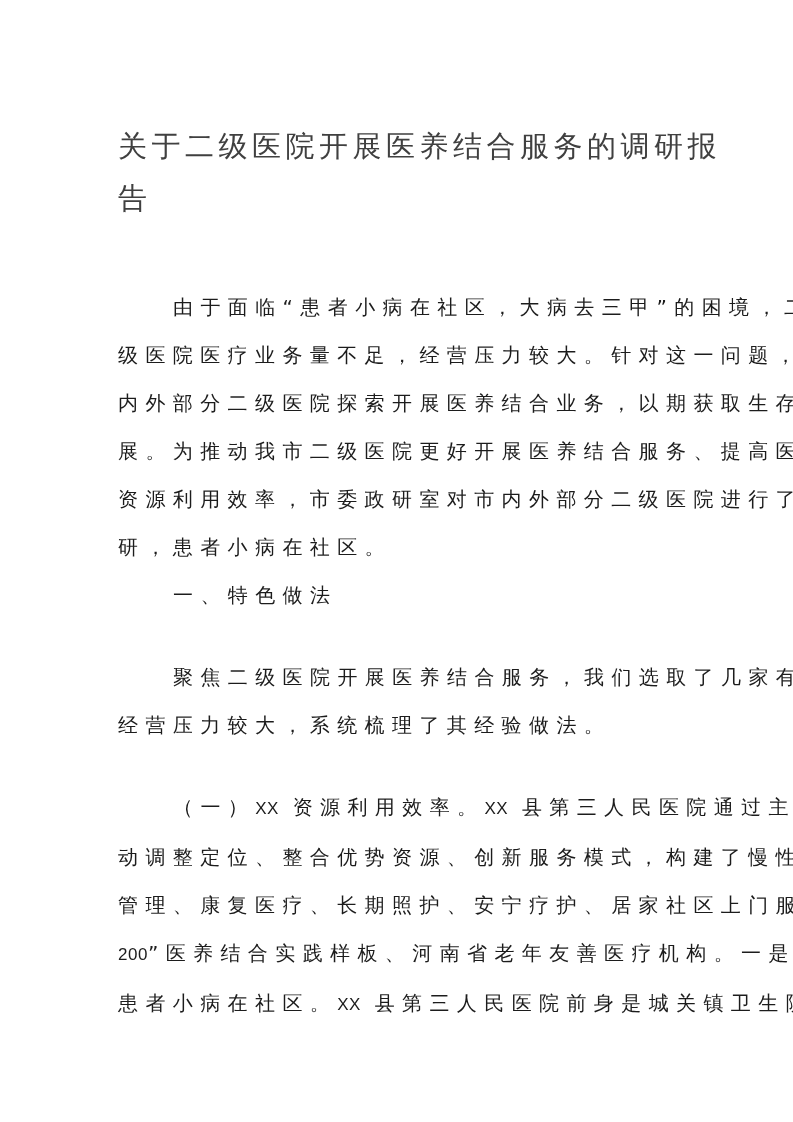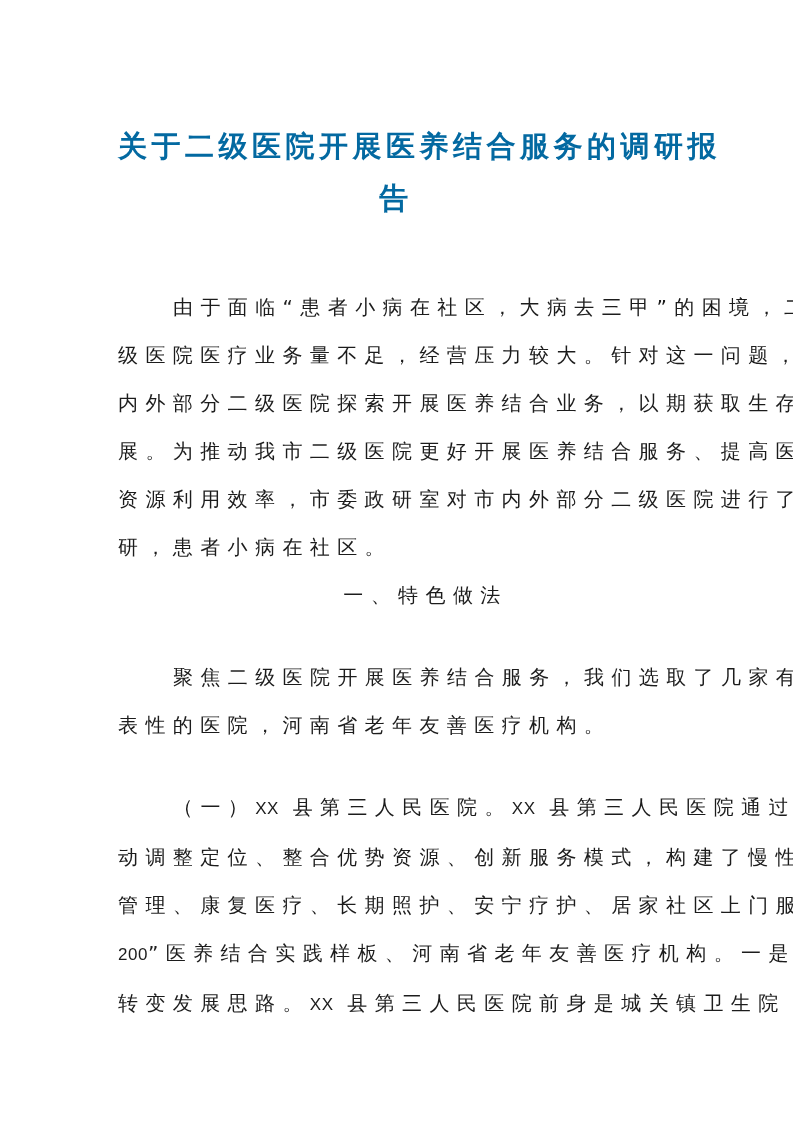--- a/index.html
+++ b/index.html
@@ -4,22 +4,22 @@
   <style>
     html, body { margin: 0; padding: 0; background: #ffffff; }
     body { width: 793px; height: 1122px; position: relative; overflow: hidden; }
     .page {
       position: absolute; left: 0; top: 0; width: 793px; height: 1122px;
       background: #ffffff; color: #1a1a1a;
       font-family: "DejaVu Sans", sans-serif;
     }
     .title {
       position: absolute; left: 118px; width: 556px;
-      text-align: center; font-size: 29px; letter-spacing: 4.5px;
-      line-height: 52px; top: 120px; margin: 0; font-weight: bold; color: #0369a1;
+      text-align: left; font-size: 29px; letter-spacing: 4.5px;
+      line-height: 52px; top: 120px; margin: 0; font-weight: normal; color: #404040;
     }
     .body-block {
       position: absolute; left: 118px; width: 560px;
       font-size: 20px; letter-spacing: 7.4px; line-height: 48px; color: #1c1c1c;
     }
     .latin { font-family: "Liberation Sans", sans-serif; letter-spacing: 0.5px; font-size: 17px; }
     .line { display: block; white-space: nowrap; }
     .indent { padding-left: 55px; }
   </style>
 </head>
@@ -34,36 +34,36 @@
 
   <div class="body-block" style="top:283px;">
     <span class="line indent">由于面临“患者小病在社区，大病去三甲”的困境，二</span>
     <span class="line">级医院医疗业务量不足，经营压力较大。针对这一问题，市</span>
     <span class="line">内外部分二级医院探索开展医养结合业务，以期获取生存发</span>
     <span class="line">展。为推动我市二级医院更好开展医养结合服务、提高医疗</span>
     <span class="line">资源利用效率，市委政研室对市内外部分二级医院进行了调</span>
     <span class="line">研，患者小病在社区。</span>
   </div>
 
-  <div class="body-block" style="top:571px;text-align:center;">
+  <div class="body-block" style="top:571px;">
     <span class="line indent">一、特色做法</span>
   </div>
 
   <div class="body-block" style="top:653px;">
     <span class="line indent">聚焦二级医院开展医养结合服务，我们选取了几家有代</span>
-    <span class="line">表性的医院，河南省老年友善医疗机构。</span>
+    <span class="line">经营压力较大，系统梳理了其经验做法。</span>
   </div>
 
   <div class="body-block" style="top:783px;">
     <span class="line indent">
-      <span>（一）</span><span class="latin">XX</span><span> 县第三人民医院。</span><span class="latin">XX</span><span> 县第三人民医院通过主</span>
+      <span>（一）</span><span class="latin">XX</span><span> 资源利用效率。</span><span class="latin">XX</span><span> 县第三人民医院通过主</span>
     </span>
     <span class="line">动调整定位、整合优势资源、创新服务模式，构建了慢性病</span>
     <span class="line">管理、康复医疗、长期照护、安宁疗护、居家社区上门服务</span>
     <span class="line">
       <span class="latin">200</span><span>”医养结合实践样板、河南省老年友善医疗机构。一是</span>
     </span>
     <span class="line">
-      <span>转变发展思路。</span><span class="latin">XX</span><span> 县第三人民医院前身是城关镇卫生院，综</span>
+      <span>患者小病在社区。</span><span class="latin">XX</span><span> 县第三人民医院前身是城关镇卫生院，综</span>
     </span>
   </div>
 
 </div>
 
 </body></html>

